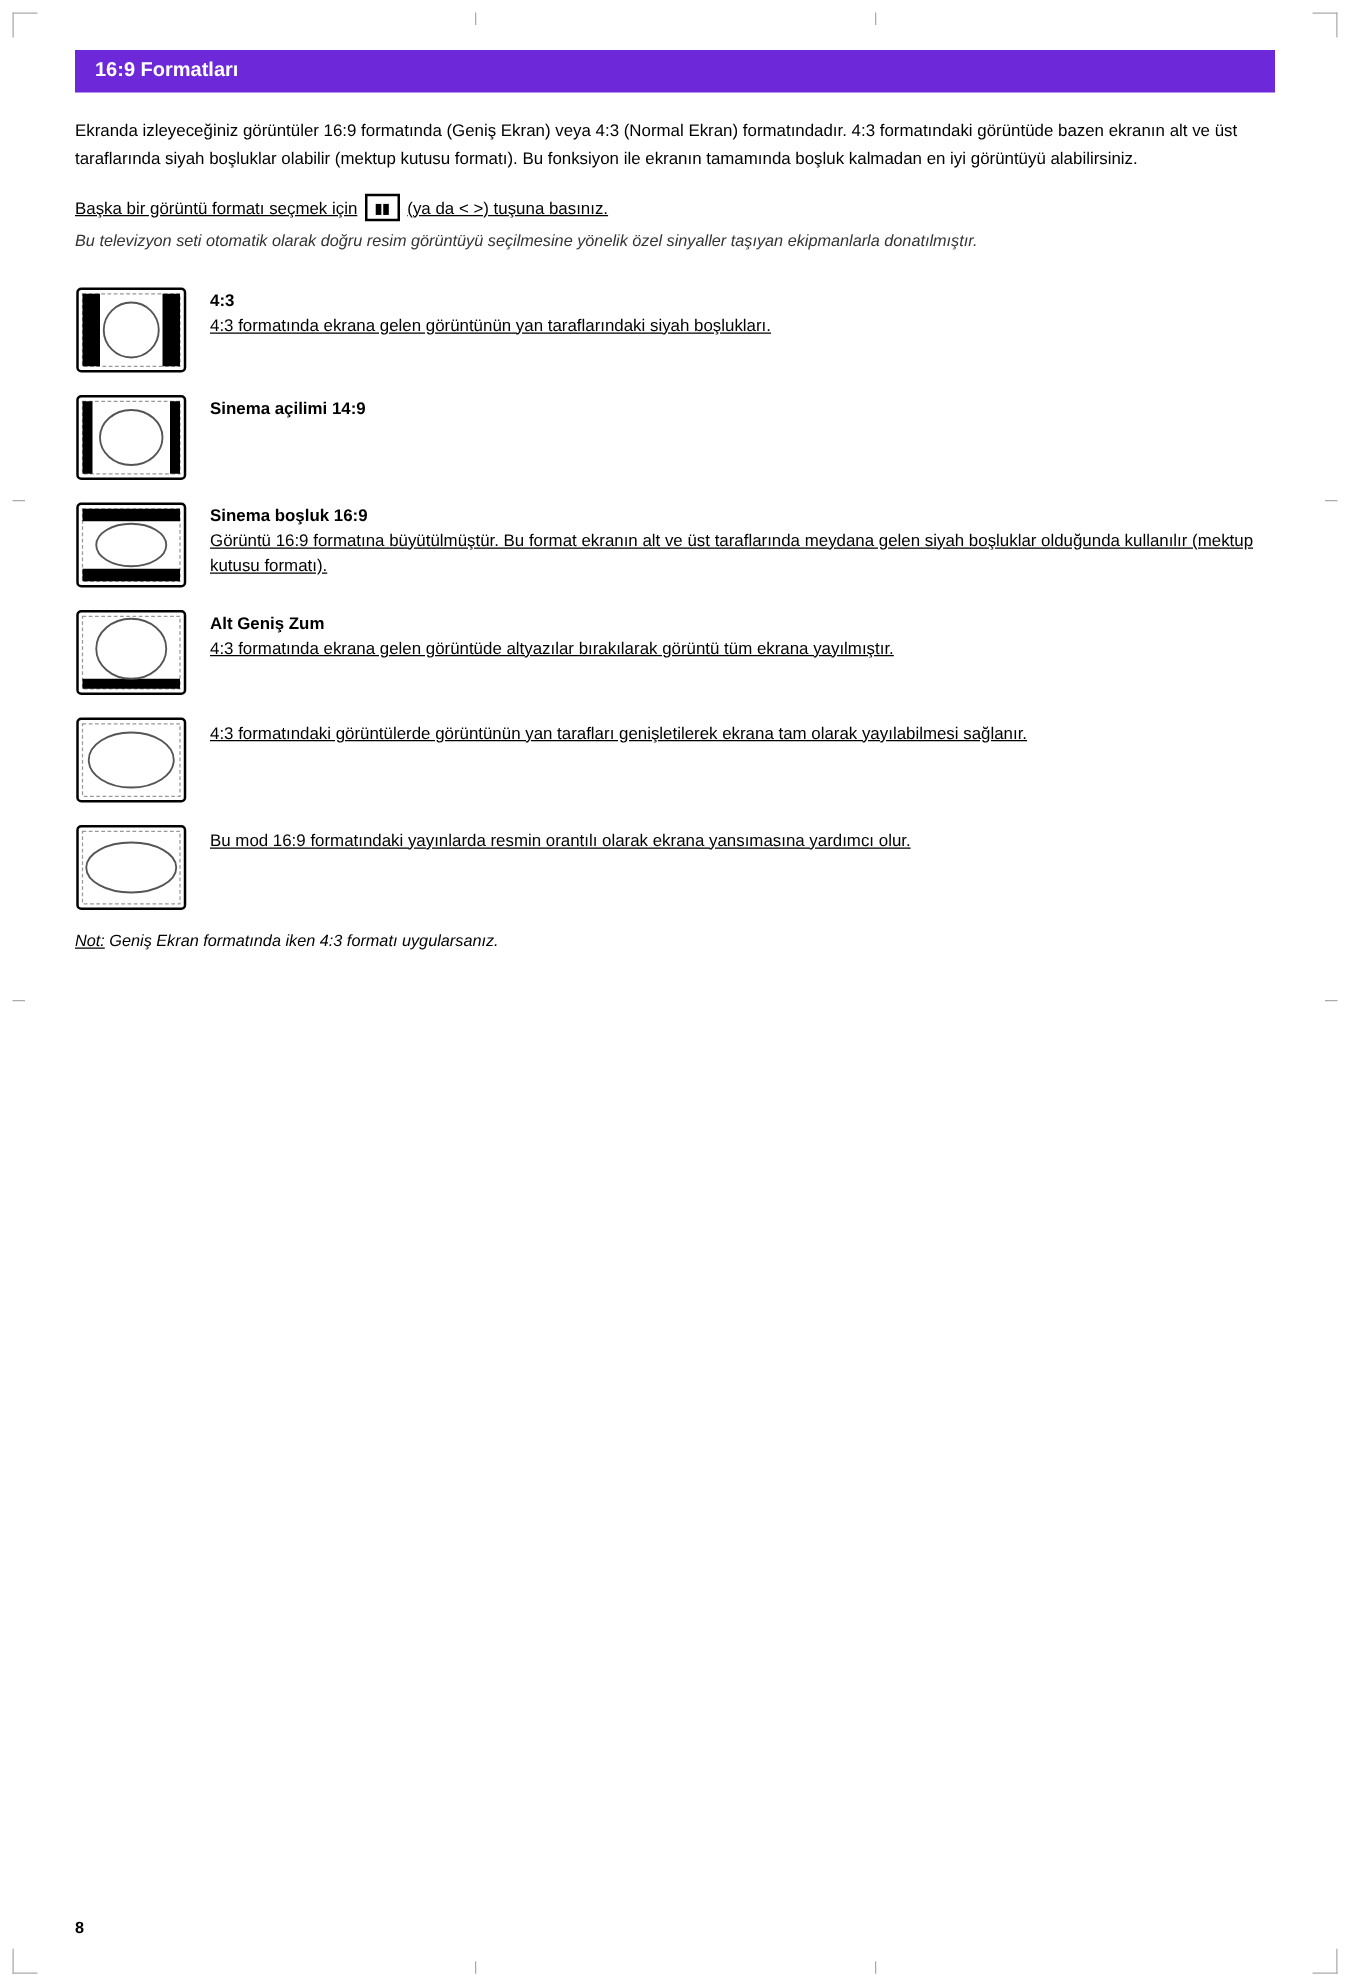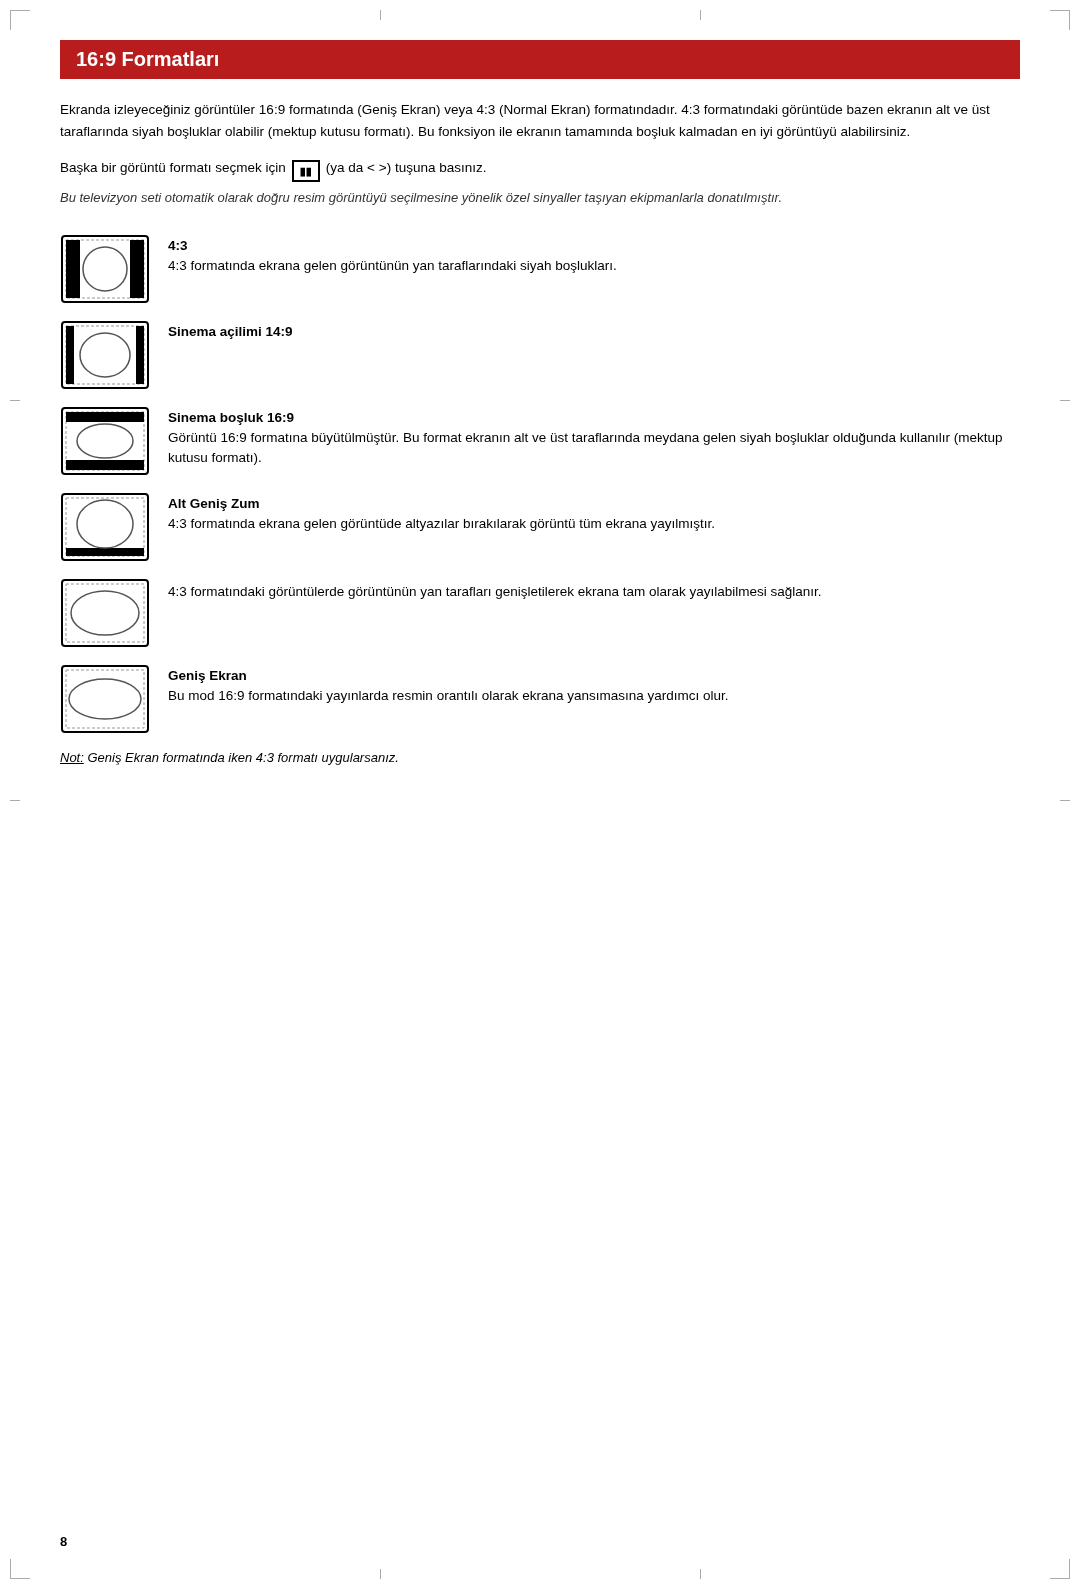--- a/index.html
+++ b/index.html
@@ -37,43 +37,45 @@
     .tick-bottom {
       position: absolute;
       bottom: 10px;
       width: 1px;
       height: 10px;
       background: #aaa;
     }
 
     
     .section-title {
-      background: #b91c1c;
+      background: #6d28d9;
       color: #ffffff;
-      font-size: 20px;
+      font-size: 16px;
       font-weight: bold;
       padding: 8px 16px;
       margin-bottom: 20px;
       display: inline-block;
       width: 100%;
     }
 
     
     .intro-text {
       font-size: 13.5px;
       line-height: 1.6;
       margin-bottom: 18px;
     }
 
     
     .instruction-line {
       font-size: 13.5px;
       margin-bottom: 6px;
       display: flex;
+      align-items: center;
       gap: 6px;
+      text-decoration: underline;
     }
 
     
     .btn-icon {
       display: inline-flex;
       align-items: center;
       justify-content: center;
       border: 2px solid #000;
       width: 28px;
       height: 22px;
@@ -118,20 +120,21 @@
 
     .format-title {
       font-weight: bold;
       font-size: 13.5px;
       margin-bottom: 3px;
     }
 
     .format-desc {
       font-size: 13.5px;
       line-height: 1.5;
+      text-decoration: underline;
     }
 
     
     .footer-note {
       font-style: italic;
       font-size: 13px;
       margin-top: 8px;
     }
 
     .footer-note span.not-word {
@@ -285,21 +288,20 @@
   </div>
 
   <div class="format-item">
     <svg class="tv-icon" viewBox="0 0 90 70">
       <rect x="2" y="2" width="86" height="66" rx="3" ry="3" fill="none" stroke="#000" stroke-width="2"></rect>
       <rect x="6" y="6" width="78" height="58" fill="none" stroke="#999" stroke-width="1" stroke-dasharray="3,2"></rect>
 
       <ellipse cx="45" cy="35" rx="36" ry="20" fill="none" stroke="#555" stroke-width="1.5"></ellipse>
     </svg>
     <div class="format-content">
-      <div class="format-title">Geniş Ekran</div>
       <div class="format-desc">Bu mod 16:9 formatındaki yayınlarda resmin orantılı olarak ekrana yansımasına yardımcı olur.</div>
     </div>
   </div>
 
 </div>
 
 
 <div class="footer-note">
   <span class="not-word">Not:</span><span> Geniş Ekran formatında iken 4:3 formatı uygularsanız.</span>
 </div>

